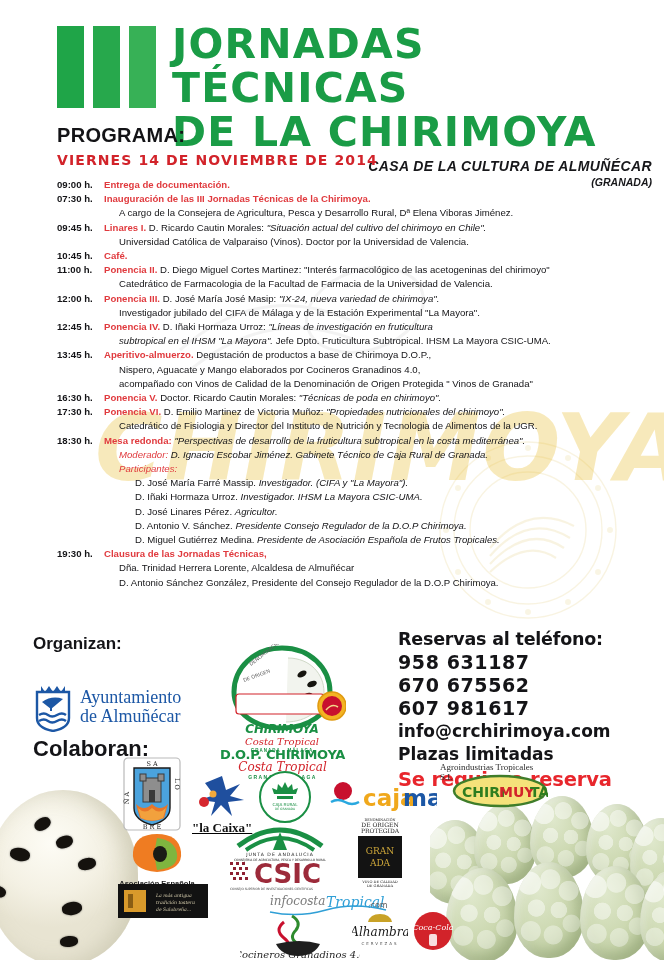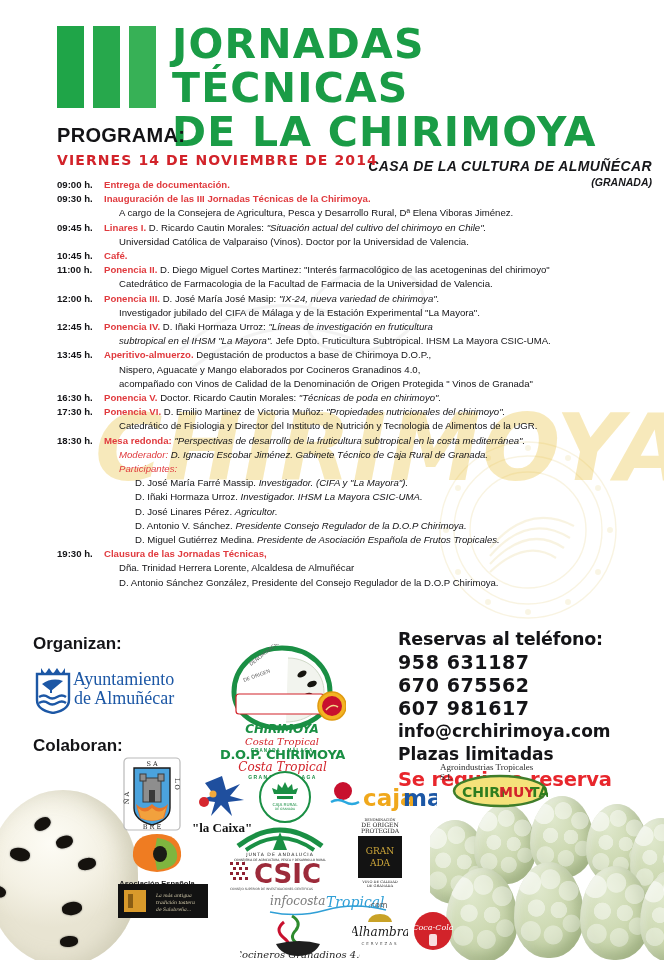--- a/index.html
+++ b/index.html
@@ -67,24 +67,24 @@
   .sub-line { margin-left:47px; font-size:9.6px; line-height:14.2px; color:#141417; }
   .sub-line.indent2 { margin-left:62px; }
   .red { color:#e03a3e; font-weight:bold; }
   .red-plain { color:#e03a3e; }
   .ital { font-style:italic; }
 
   
   .bottom { position:absolute; left:0; top:622px; width:548px; height:338px; z-index:2;padding-left:16px; }
 
   .organizan { position:absolute; left:33px; top:12px; font-size:17px; font-weight:bold; color:#141417; }
-  .colaboran { position:absolute; left:33px; top:114px; font-size:17px; font-weight:bold; color:#141417; }
-
-  
-  .ayto { position:absolute; left:33px; top:42px; display:flex; align-items:center; gap:0;text-align:right; }
+  .colaboran { position:absolute; left:33px; top:114px; font-size:22px; font-weight:bold; color:#141417; }
+
+  
+  .ayto { position:absolute; left:33px; top:60px; display:flex; align-items:center; gap:7px; }
   .ayto-txt { font-family:"Liberation Serif", serif; font-size:18px; line-height:19px; color:#1c57a5; }
 
   
   .dop-logo { position:absolute; left:218px; top:22px; width:128px; height:108px; }
   .dop-txt1 {
     position:absolute; left:0; bottom:16px; width:128px; text-align:center;
     font-size:12px; font-weight:bold; color:#1a8f44; font-style:italic;
     font-family:"DejaVu Sans", sans-serif; letter-spacing:-.2px;
   }
   .dop-txt2 {
@@ -113,21 +113,21 @@
     font-family:"DejaVu Sans", sans-serif; margin-top:1px; letter-spacing:-.2px;
   }
 
   .agro-label {
     position:absolute; left:440px; top:140px; font-size:9px; color:#2b2b2b;
     font-family:"Liberation Serif", serif;
   }
 
   
   .sponsors { position:absolute; left:0; top:140px; width:664px; height:198px; }
-  .sp { position:absolute; }
+  .sp { position:absolute;text-decoration:underline; }
 
   .sp-label { font-size:7px; text-align:center; color:#1a1a1a; line-height:8.5px; }
 
   
   .fruit-left {
     position:absolute; left:-12px; top:790px; width:150px; height:176px; z-index:1;
     border-radius:50% / 48%;
     background:
       radial-gradient(ellipse 60% 48% at 42% 30%, #fdfcf5 0%, #f4f1e4 60%, #e8e4d2 100%);
     box-shadow: inset -10px 0 22px rgba(180,178,150,.45);
@@ -218,21 +218,21 @@
 
   <div class="programa-wrap">
     <div class="programa-title">PROGRAMA:</div>
     <div class="programa-date">VIERNES 14 DE NOVIEMBRE DE 2014</div>
     <div class="schedule" id="schedule">
         <div class="sched-row">
           <span class="sched-time">09:00 h.</span>
           <span class="sched-body"><span class="red">Entrega de documentación.</span></span>
         </div>
         <div class="sched-row">
-          <span class="sched-time">09:30 h.</span>
+          <span class="sched-time">07:30 h.</span>
           <span class="sched-body"><span class="red">Inauguración de las III Jornadas Técnicas de la Chirimoya.</span></span>
         </div>
         <div class="sub-line indent2">A cargo de la Consejera de Agricultura, Pesca y Desarrollo Rural, Dª Elena Viboras Jiménez.</div>
         <div class="sched-row">
           <span class="sched-time">09:45 h.</span>
           <span class="sched-body"><span class="red">Linares I.</span> <span>D. Ricardo Cautin Morales:</span> <span class="ital">"Situación actual del cultivo del chirimoyo en Chile".</span></span>
         </div>
         <div class="sub-line indent2">Universidad Católica de Valparaiso (Vinos). Doctor por la Universidad de Valencia.</div>
         <div class="sched-row">
           <span class="sched-time">10:45 h.</span>

